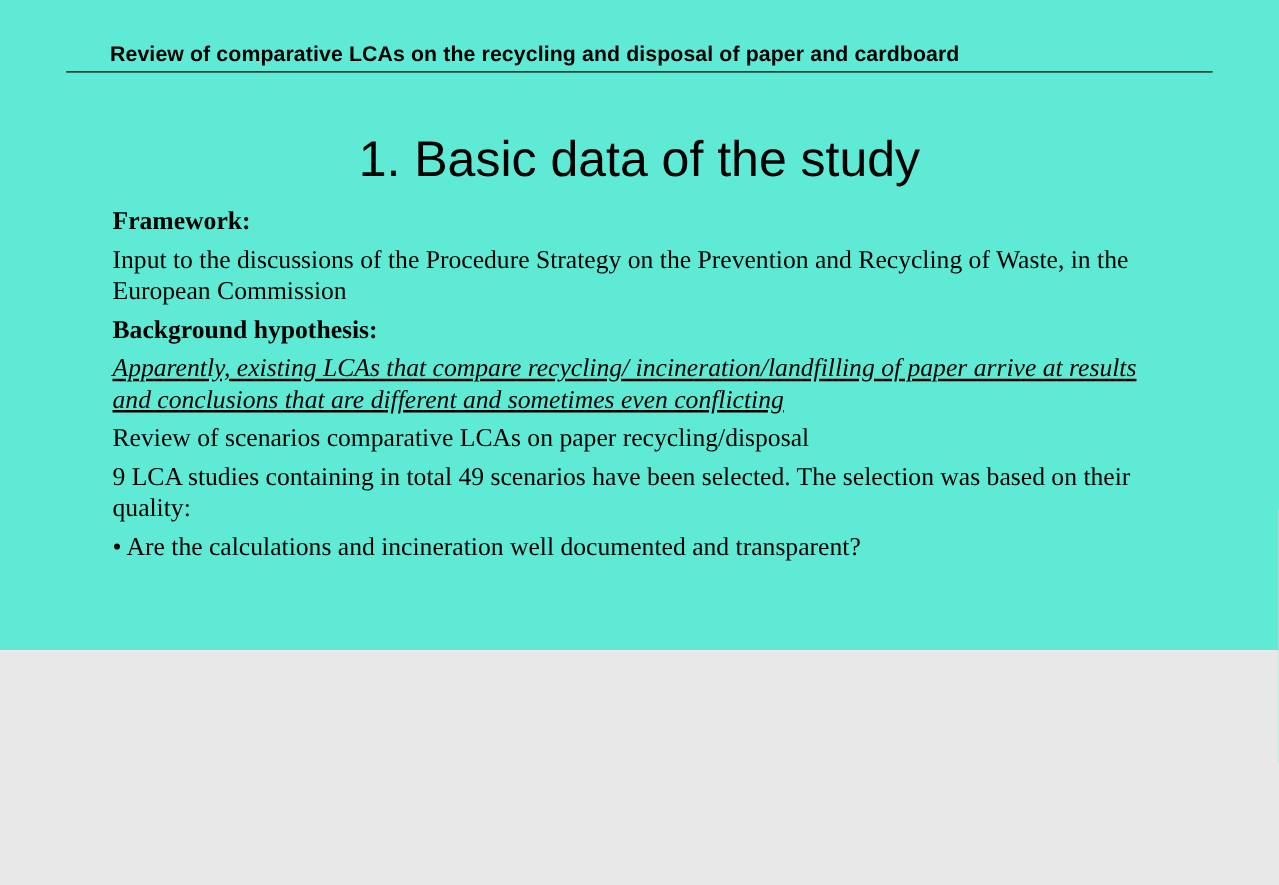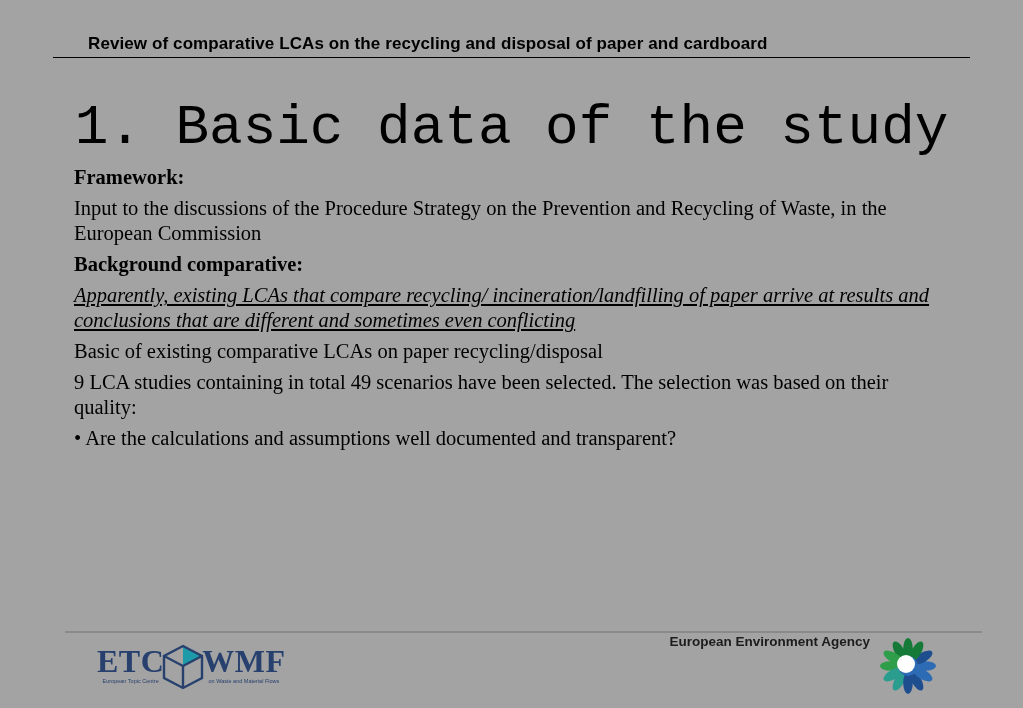--- a/index.html
+++ b/index.html
@@ -1,21 +1,21 @@
 <!DOCTYPE html>
 <html><head>
 <meta charset="utf-8">
 <style>
   * { margin: 0; padding: 0; box-sizing: border-box; }
   html, body { background: #e8e8e8; }
   .slide {
     position: relative;
     width: 1023px;
-    height: 708px;
-    background: #a3a3a3;
+    height: 520px;
+    background: #5eead4;
     overflow: hidden;
     font-family: "Liberation Serif", serif;
     color: #000;
   }
   
   .header-title {
     position: absolute;
     left: 88px;
     top: 34px;
     font-family: "Liberation Sans", sans-serif;
@@ -30,38 +30,38 @@
     left: 53px;
     top: 57px;
     width: 917px;
     height: 0;
     border-top: 1.5px solid #000;
   }
   
   .slide-title {
     position: absolute;
     left: 0;
-    top: 96px;
+    top: 106px;
     width: 100%;
     text-align: center;
-    font-family: Liberation Mono, monospace;
+    font-family: Liberation Sans, sans-serif;
     font-weight: normal;
-    font-size: 56px;
+    font-size: 40px;
     color: #000;
   }
   
   .body {
     position: absolute;
     left: 74px;
     top: 165px;
     width: 864px;
     font-size: 20.5px;
     line-height: 25px;
   }
-  .para { margin: 0 0 6px 0; }
+  .para { margin: 0 0 6px 16px; }
   .para.label { font-weight: bold; }
   .para.italic { font-style: italic; text-decoration: underline; }
   
   .footer-rule {
     position: absolute;
     left: 65px;
     top: 631px;
     width: 917px;
     height: 2px;
     background: #8a8a8a;
@@ -114,25 +114,25 @@
 <div class="slide">
 
   <div class="header-title">Review of comparative LCAs on the recycling and disposal of paper and cardboard</div>
   <div class="header-rule"></div>
 
   <h1 class="slide-title">1. Basic data of the study</h1>
 
   <div class="body">
     <p class="para label">Framework:</p>
     <p class="para">Input to the discussions of the Procedure Strategy on the Prevention and Recycling of Waste, in the European Commission</p>
-    <p class="para label">Background comparative:</p>
+    <p class="para label">Background hypothesis:</p>
     <p class="para italic">Apparently, existing LCAs that compare recycling/ incineration/landfilling of paper arrive at results and conclusions that are different and sometimes even conflicting</p>
-    <p class="para">Basic of existing comparative LCAs on paper recycling/disposal</p>
+    <p class="para">Review of scenarios comparative LCAs on paper recycling/disposal</p>
     <p class="para">9 LCA studies containing in total 49 scenarios have been selected. The selection was based on their quality:</p>
-    <p class="para">• Are the calculations and assumptions well documented and transparent?</p>
+    <p class="para">• Are the calculations and incineration well documented and transparent?</p>
   </div>
 
   <div class="footer-rule"></div>
 
   <div class="etcwmf">
     <div class="word-col">
       <span class="word">ETC</span>
       <span class="sub">European Topic Centre</span>
     </div>
     <span class="cube-wrap">

